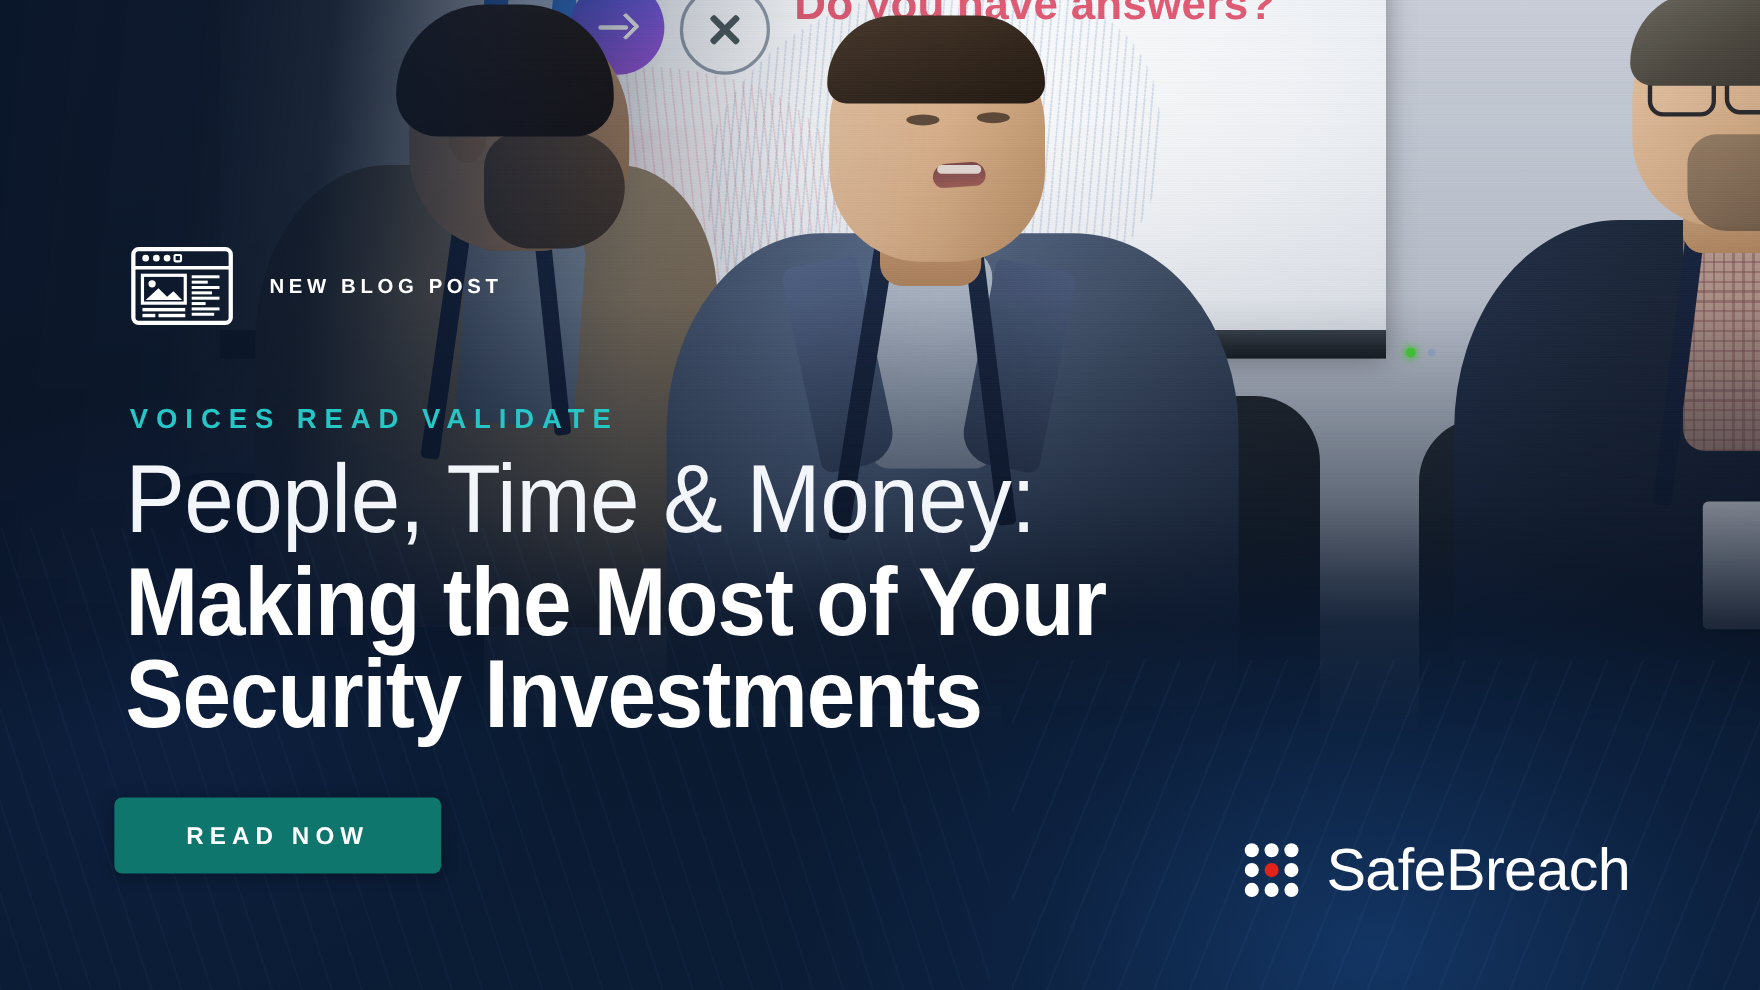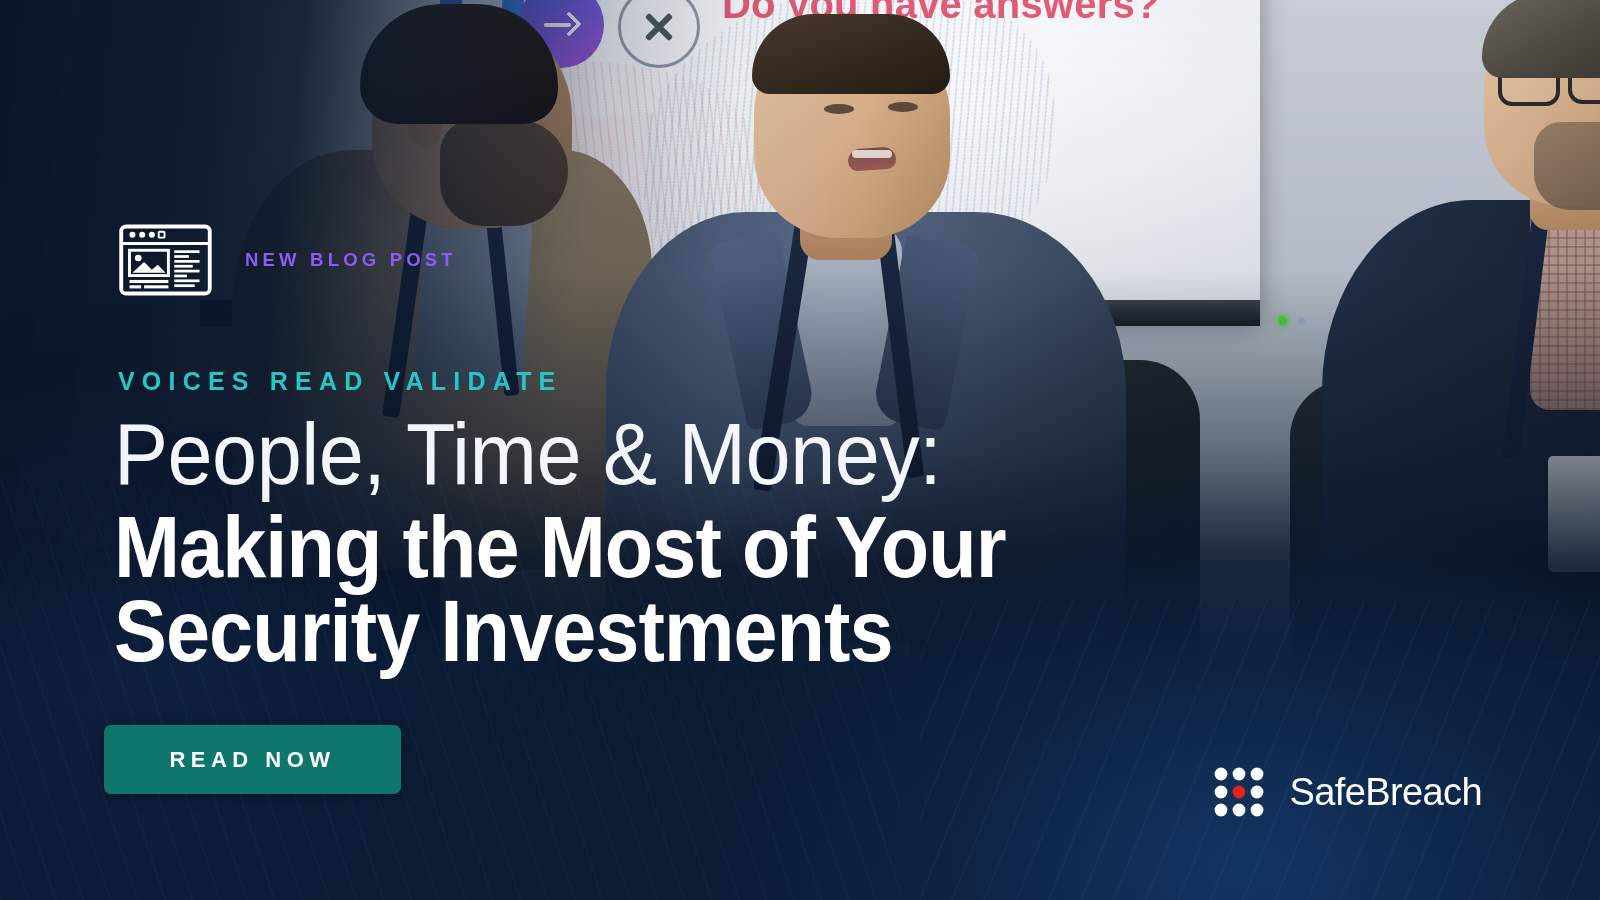--- a/index.html
+++ b/index.html
@@ -405,21 +405,21 @@
   
   .content { position:absolute; inset:0; }
 
   
   .badge-row {
     position:absolute; left:118px; top:224px;
     display:flex; align-items:center; gap:32px;
   }
   .blog-icon { width:95px; height:72px; display:block; }
   .badge-label {
-    font-size:18.5px; font-weight:700; color:#8b5cf6;
+    font-size:18.5px; font-weight:700; color:#ffffff;
     letter-spacing:4.2px;
     font-family:"Liberation Sans", sans-serif;
   }
 
   
   .kicker {
     position:absolute; left:118px; top:367px;
     font-size:25px; font-weight:700;
     color:#27c6c6;
     letter-spacing:7.2px;
@@ -465,21 +465,21 @@
   }
 
   
   .logo {
     position:absolute; right:118px; bottom:82px;
     display:flex; align-items:center; gap:24px;
   }
   .logo-dots { width:52px; height:52px; display:block; }
   .logo-word {
     font-family:"Liberation Sans", sans-serif;
-    font-size:38px; font-weight:400; color:#ffffff;
+    font-size:54px; font-weight:400; color:#ffffff;
     letter-spacing:-.6px; line-height:1;
   }
 </style>
 </head>
 <body>
 
 <div class="banner">
 
   <div class="photo">
     <div class="room-wall"></div>

